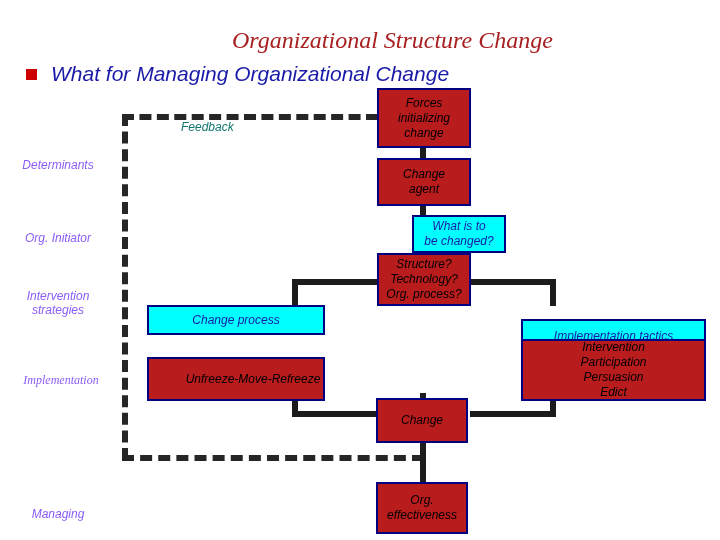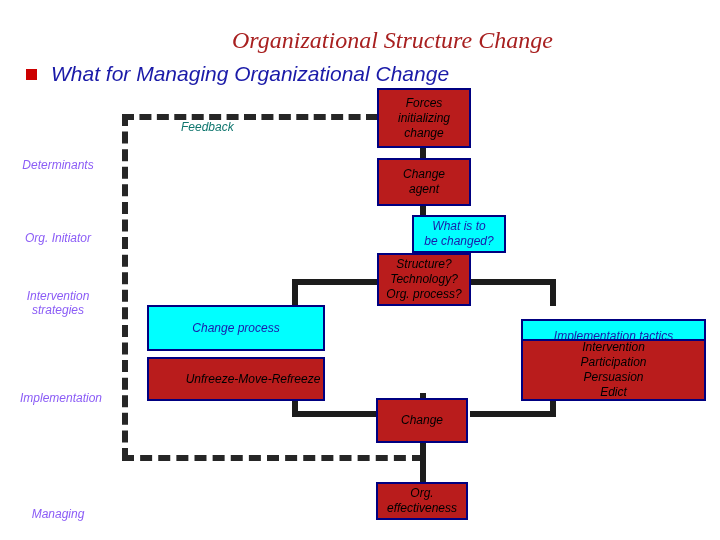--- a/index.html
+++ b/index.html
@@ -138,21 +138,21 @@
 
   <div id="subtitle-row">
     <span id="subtitle-bullet"></span>
     <span id="subtitle-text">What for Managing Organizational Change</span>
   </div>
 
   <div class="stage-label" style="left:6px;  top:114px; width:104px;">Determinants</div>
   <div class="stage-label" style="left:6px;  top:187px; width:104px;">Org. Initiator</div>
   <div class="stage-label" style="left:6px;  top:245px; width:104px;">Intervention
 strategies</div>
-  <div class="stage-label" style="left:6px;  top:347px; width:110px;">Implementation</div>
+  <div class="stage-label" style="left:6px;  top:329px; width:110px;font-family:Liberation Serif, serif;">Implementation</div>
   <div class="stage-label" style="left:6px;  top:463px; width:104px;">Managing</div>
 
   <div class="dash-h" style="left:122px; top:114px; width:256px;"></div>
 
   <div class="dash-v" style="left:122px; top:114px; height:346px;"></div>
 
   <div class="dash-h" style="left:122px; top:455px; width:302px;"></div>
 
   <div id="feedback-label">Feedback</div>
 
@@ -180,29 +180,29 @@
   <div class="box yellow" style="left:377px; top:158px; width:94px; height:48px;">Change
 agent</div>
 
   <div class="box cyan" style="left:377px; top:215px; width:94px; height:38px;margin-left:35px;">What is to
 be changed?</div>
 
   <div class="box yellow joined-bottom" style="left:377px; top:253px; width:94px; height:53px;text-align:center;">Structure?
 Technology?
 Org. process?</div>
 
-  <div class="box cyan" style="left:147px; top:305px; width:178px; height:46px;">Change process</div>
+  <div class="box cyan" style="left:147px; top:305px; width:178px; height:30px;">Change process</div>
 
   <div class="box yellow joined-bottom" style="left:147px; top:357px; width:178px; height:44px;padding-left:36px;">Unfreeze-Move-Refreeze</div>
 
   <div class="box cyan" style="left:521px; top:319px; width:185px; height:34px;">Implementation tactics</div>
 
   <div class="box yellow joined-bottom" style="left:521px; top:339px; width:185px; height:62px;">Intervention
 Participation
 Persuasion
 Edict</div>
 
   <div class="box yellow" style="left:376px; top:398px; width:92px; height:45px;">Change</div>
 
-  <div class="box yellow" style="left:376px; top:482px; width:92px; height:38px;">Org.
+  <div class="box yellow" style="left:376px; top:482px; width:92px; height:52px;">Org.
 effectiveness</div>
 
 </div>
 
 </body></html>

